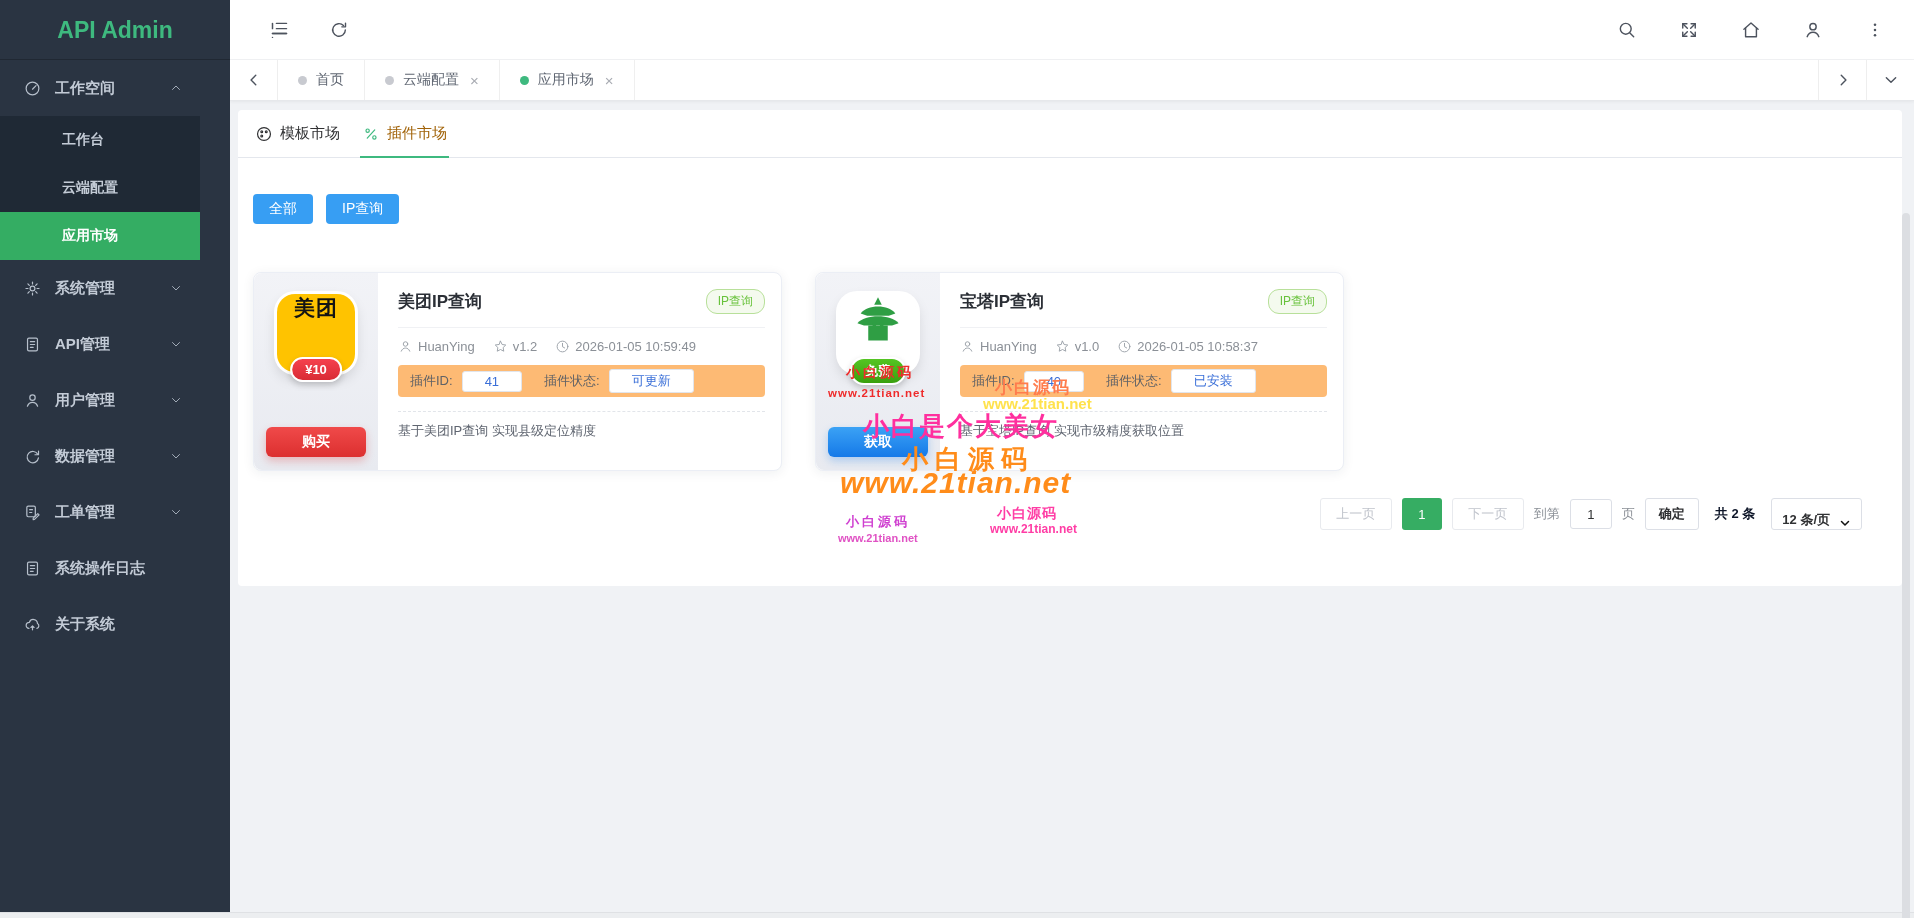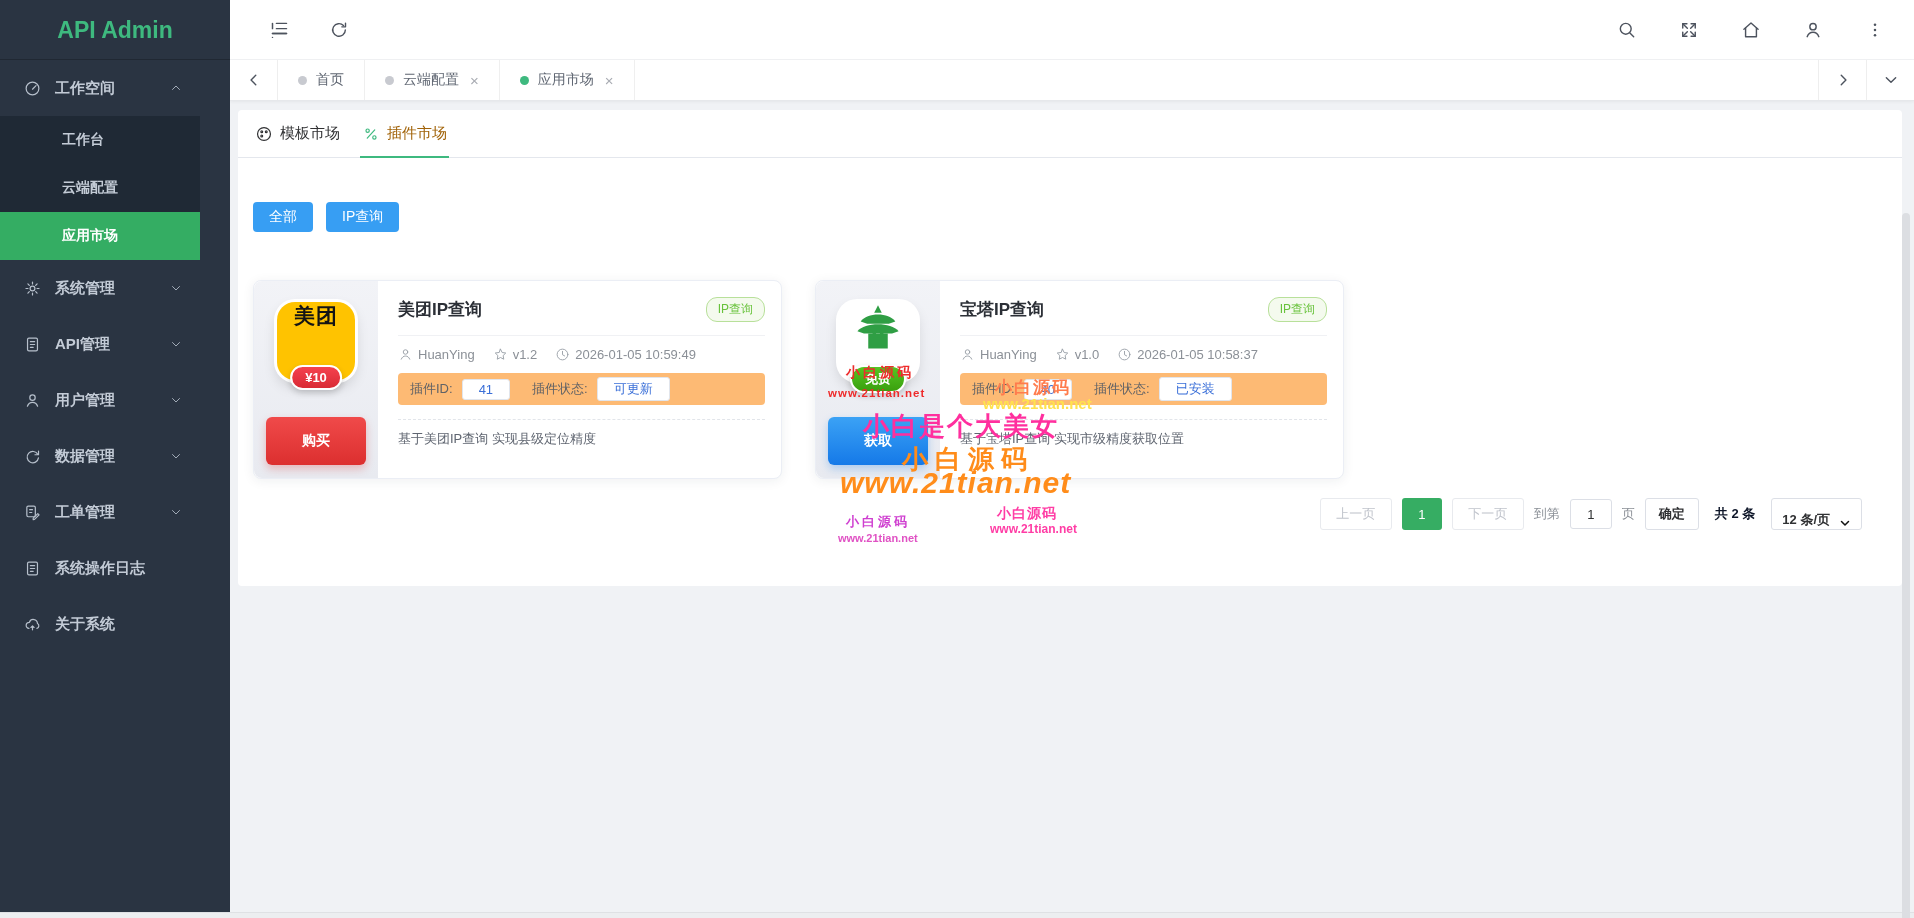--- a/index.html
+++ b/index.html
@@ -40,44 +40,44 @@
   .panel { position:absolute; left:8px; top:9px; width:1664px; height:476px; background:#fff; border-radius:4px; }
 
   .market-tabs { height:48px; display:flex; align-items:stretch; padding-left:15px; border-bottom:1px solid #e4e7ed; }
   .mtab { display:flex; align-items:center; gap:7px; font-size:15px; color:#303133; margin-right:18px; position:relative; cursor:pointer; padding:0 2px; }
   .mtab.active { color:#a16207; }
   .mtab.active::after { content:""; position:absolute; left:0; right:0; bottom:-1px; height:2px; background:#3eb97f; }
   .mtab-ic { stroke:#303133; fill:none; stroke-width:1.6; stroke-linecap:round; stroke-linejoin:round; }
   .mtab.active .mtab-ic { stroke:#3eb97f; }
 
   .filters { margin:36px 0 0 15px; display:flex; gap:13px; }
-  .filter-btn { height:30px; padding:0 16px; border:none; border-radius:4px; background:#379ef3; color:#fff; font-size:14px; font-family:inherit; cursor:pointer;margin-top:8px; }
+  .filter-btn { height:30px; padding:0 16px; border:none; border-radius:4px; background:#379ef3; color:#fff; font-size:14px; font-family:inherit; cursor:pointer; }
 
   .cards { margin:48px 0 0 15px; display:flex; gap:33px; }
   .card { width:529px; height:199px; background:#fff; border:1px solid #ebeef5; border-radius:8px; box-shadow:0 2px 12px rgba(31,45,61,.07); display:flex; }
   .card-left { width:124px; border-radius:8px 0 0 8px; background:linear-gradient(180deg,#f2f3f7,#e8eaf0); position:relative; display:flex; justify-content:center; }
   .app-icon { position:absolute; top:21px; width:78px; height:78px; border-radius:18px; display:flex; align-items:flex-start; justify-content:center; box-shadow:0 0 0 3px #ffffff, 0 6px 14px rgba(0,0,0,.15); }
   .app-icon.meituan { background:#ffc300; color:#141414; font-size:21px; font-weight:800; letter-spacing:1px; }
   .app-icon.baota { background:#ffffff; }
   .price-badge { position:absolute; top:84px; left:50%; transform:translateX(-50%); padding:3px 13px; border-radius:14px; border:2px solid #fff; color:#fff; font-size:13px; font-weight:700; white-space:nowrap; box-shadow:0 3px 6px rgba(0,0,0,.18); }
   .price-badge.red { background:linear-gradient(180deg,#f5414e,#d92b35); }
   .price-badge.green { background:linear-gradient(180deg,#55c523,#3aa00e); }
-  .card-action { position:absolute; bottom:13px; left:12px; width:100px; height:48px; border:none; border-radius:6px; color:#fff; font-size:14px; font-weight:600; font-family:inherit; cursor:pointer; }
+  .card-action { position:absolute; bottom:13px; left:12px; width:100px; height:30px; border:none; border-radius:6px; color:#fff; font-size:14px; font-weight:600; font-family:inherit; cursor:pointer; }
   .card-action.red { background:linear-gradient(180deg,#f04a4a,#dc2f2f); box-shadow:0 4px 8px rgba(220,47,47,.28); }
   .card-action.blue { background:linear-gradient(180deg,#3ba2f5,#1579e8); box-shadow:0 4px 8px rgba(21,121,232,.28); }
   .card-right { flex:1; padding:16px 16px 10px 20px; display:flex; flex-direction:column; }
   .card-title-row { display:flex; align-items:center; justify-content:space-between; }
   .card-title { font-size:17px; font-weight:700; color:#2b2f36; }
   .tag-pill { font-size:12px; color:#67c23a; background:#f4faee; border:1px solid #b8e09a; border-radius:11px; padding:3px 11px; }
   .card-divider { height:1px; background:#f0f1f4; margin:13px 0 11px; }
   .meta { display:flex; align-items:center; gap:18px; color:#8b9097; font-size:13px; }
   .meta-item { display:flex; align-items:center; gap:5px; }
   .meta-ic { stroke:#9aa0a8; fill:none; stroke-width:1.5; stroke-linecap:round; stroke-linejoin:round; }
   .info-bar { margin-top:11px; background:#fdba74; border-radius:4px; height:32px; display:flex; align-items:center; padding:0 12px; font-size:13px; color:#606266; gap:9px; }
-  .chip { background:#fff; border:1px solid #e1e5ec; border-radius:3px; padding:2px 16px; color:#3a6fd8; font-size:13px; }
+  .chip { background:#fff; border:1px solid #e1e5ec; border-radius:3px; padding:2px 22px; color:#3a6fd8; font-size:13px; }
   .info-gap { width:4px; }
   .dashed { border-top:1px dashed #e2e5ea; margin-top:14px; }
   .desc { margin-top:10px; font-size:13px; color:#5f6570; }
 
   
   .pagination { position:absolute; right:40px; bottom:56px; display:flex; align-items:center; gap:10px; font-size:13px; }
   .pg-btn { min-width:72px; height:32px; border:1px solid #e8eaee; border-radius:3px; background:#fff; color:#c0c4cc; font-size:13px; font-family:inherit; cursor:default; }
   .pg-num { width:40px; height:32px; background:#36ad63; color:#fff; border:none; border-radius:3px; font-size:13px; font-family:inherit; cursor:pointer; }
   .pg-text { color:#8b9097; }
   .pg-input { width:42px; height:30px; border:1px solid #dcdfe6; border-radius:3px; text-align:center; font-size:13px; color:#303133; font-family:inherit; }

